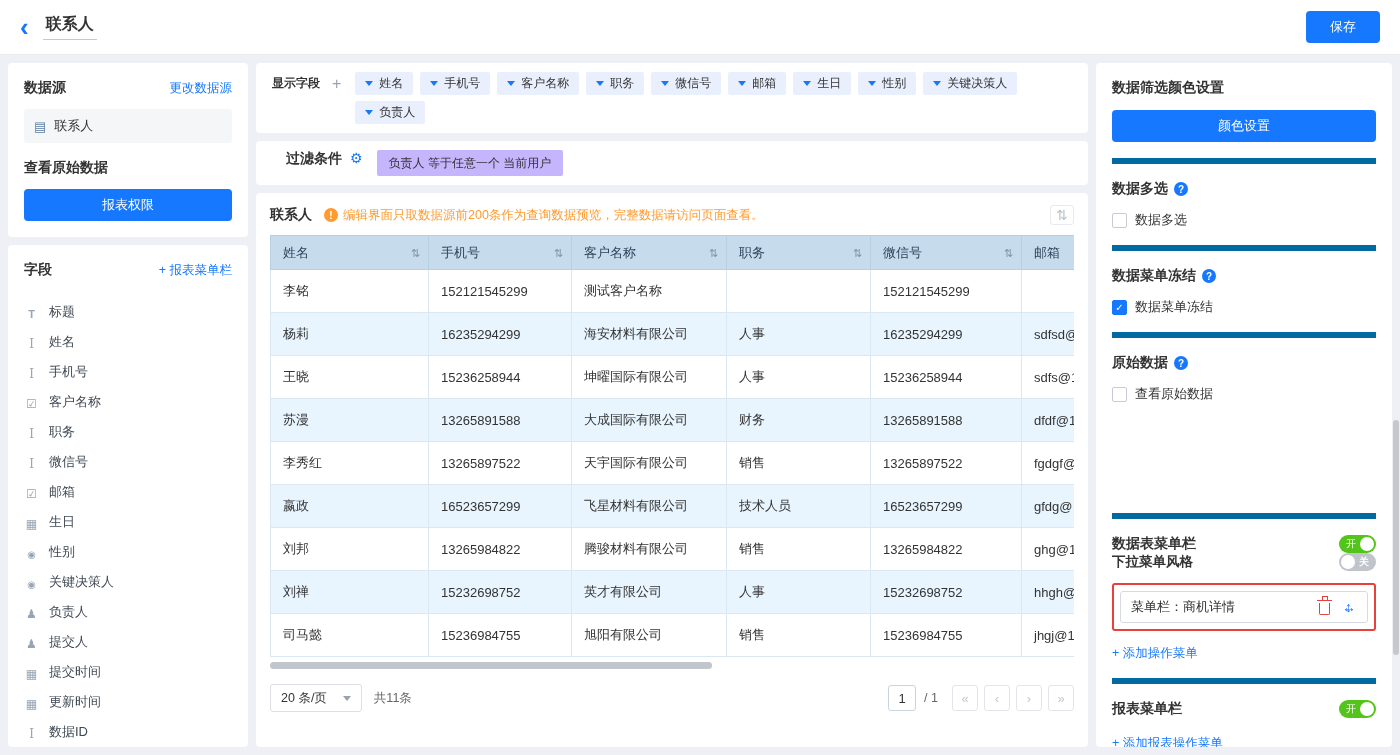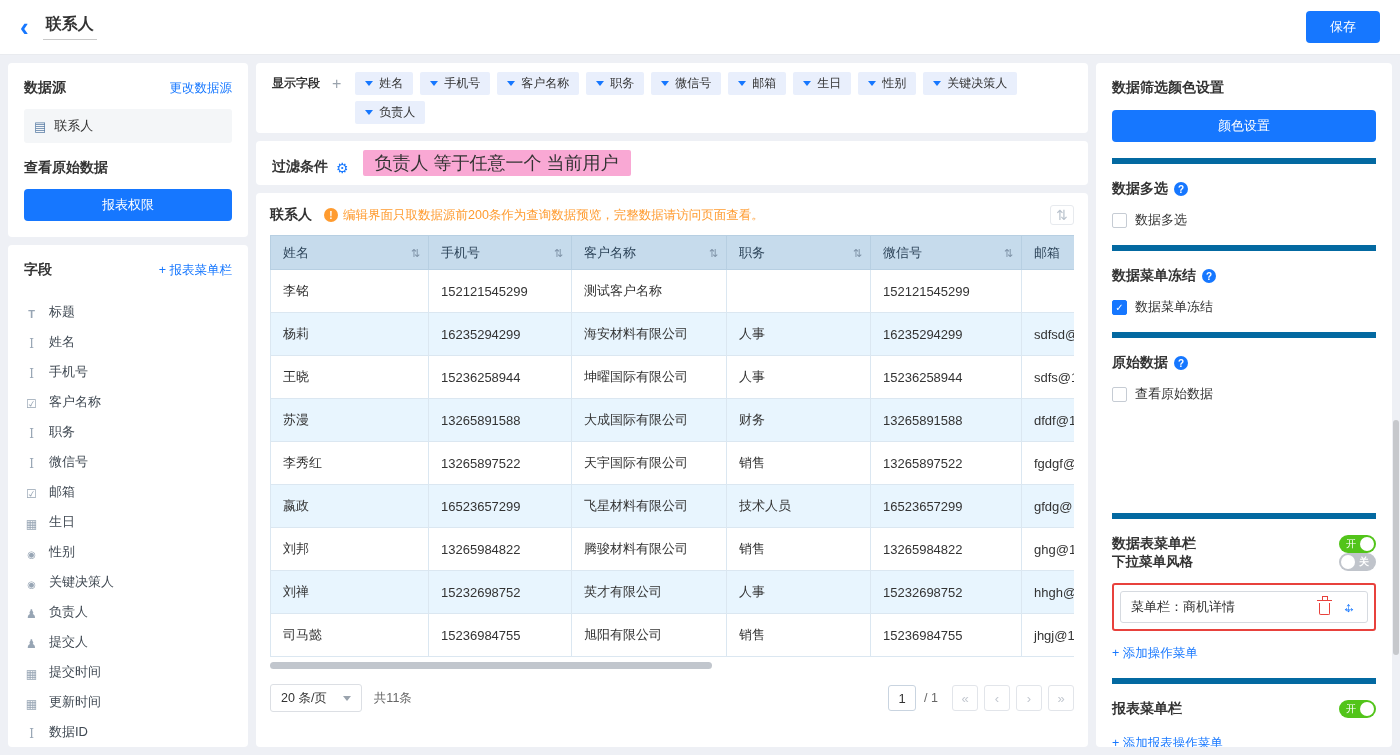--- a/index.html
+++ b/index.html
@@ -49,25 +49,25 @@
 
   
   .chips-card{padding:9px 16px;display:flex;gap:12px;align-items:flex-start}
   .chips-title{font-weight:bold;font-size:12px;line-height:23px;white-space:nowrap}
   .add-field{color:#9aa3ad;font-size:16px;line-height:23px;cursor:pointer;margin-right:2px}
   .chips-wrap{display:flex;flex-wrap:wrap;gap:7px;row-gap:6px}
   .chip{display:inline-flex;align-items:center;gap:6px;background:#e9effc;border-radius:2px;height:23px;padding:0 10px;font-size:12px;color:#333;cursor:pointer}
   .caret-down{width:0;height:0;border-left:4px solid transparent;border-right:4px solid transparent;border-top:5px solid #1677ff}
 
   
-  .filter-card{padding:9px 16px;display:flex;align-items:flex-end;gap:8px}
+  .filter-card{padding:9px 30px;display:flex;align-items:flex-start;gap:8px}
   .filter-title{font-weight:bold;font-size:14px}
   .gear-icon{color:#1677ff;font-size:14px;cursor:pointer}
   .gear-icon::before{content:"⚙"}
-  .filter-chip{background:#f9a8d4;border-radius:2px;height:26px;display:flex;align-items:center;padding:0 12px;font-size:18px;color:#333;margin-left:6px;cursor:pointer}
+  .filter-chip{background:#c4b5fd;border-radius:2px;height:26px;display:flex;align-items:center;padding:0 12px;font-size:12px;color:#333;margin-left:6px;cursor:pointer}
 
   
   .table-card{flex:1;min-height:0;display:flex;flex-direction:column;padding:12px 14px;overflow:hidden}
   .table-head{display:flex;align-items:center;gap:8px;margin-bottom:10px}
   .table-title{font-weight:bold;font-size:14px;margin-right:4px}
   .notice{color:#ff9b2f;font-size:12.5px;display:flex;align-items:center;gap:5px;flex:1;overflow:hidden;white-space:nowrap}
   .warn-dot{width:14px;height:14px;flex:none;border-radius:50%;background:#ff9b2f;color:#fff;font-size:10px;font-weight:bold;display:inline-flex;align-items:center;justify-content:center}
   .warn-dot::before{content:"!"}
   .sort-toggle{color:#b9c2cc;font-size:14px;cursor:pointer;border:1px solid #e7eaee;border-radius:3px;padding:1px 5px}
   .sort-toggle::before{content:"⇅"}

